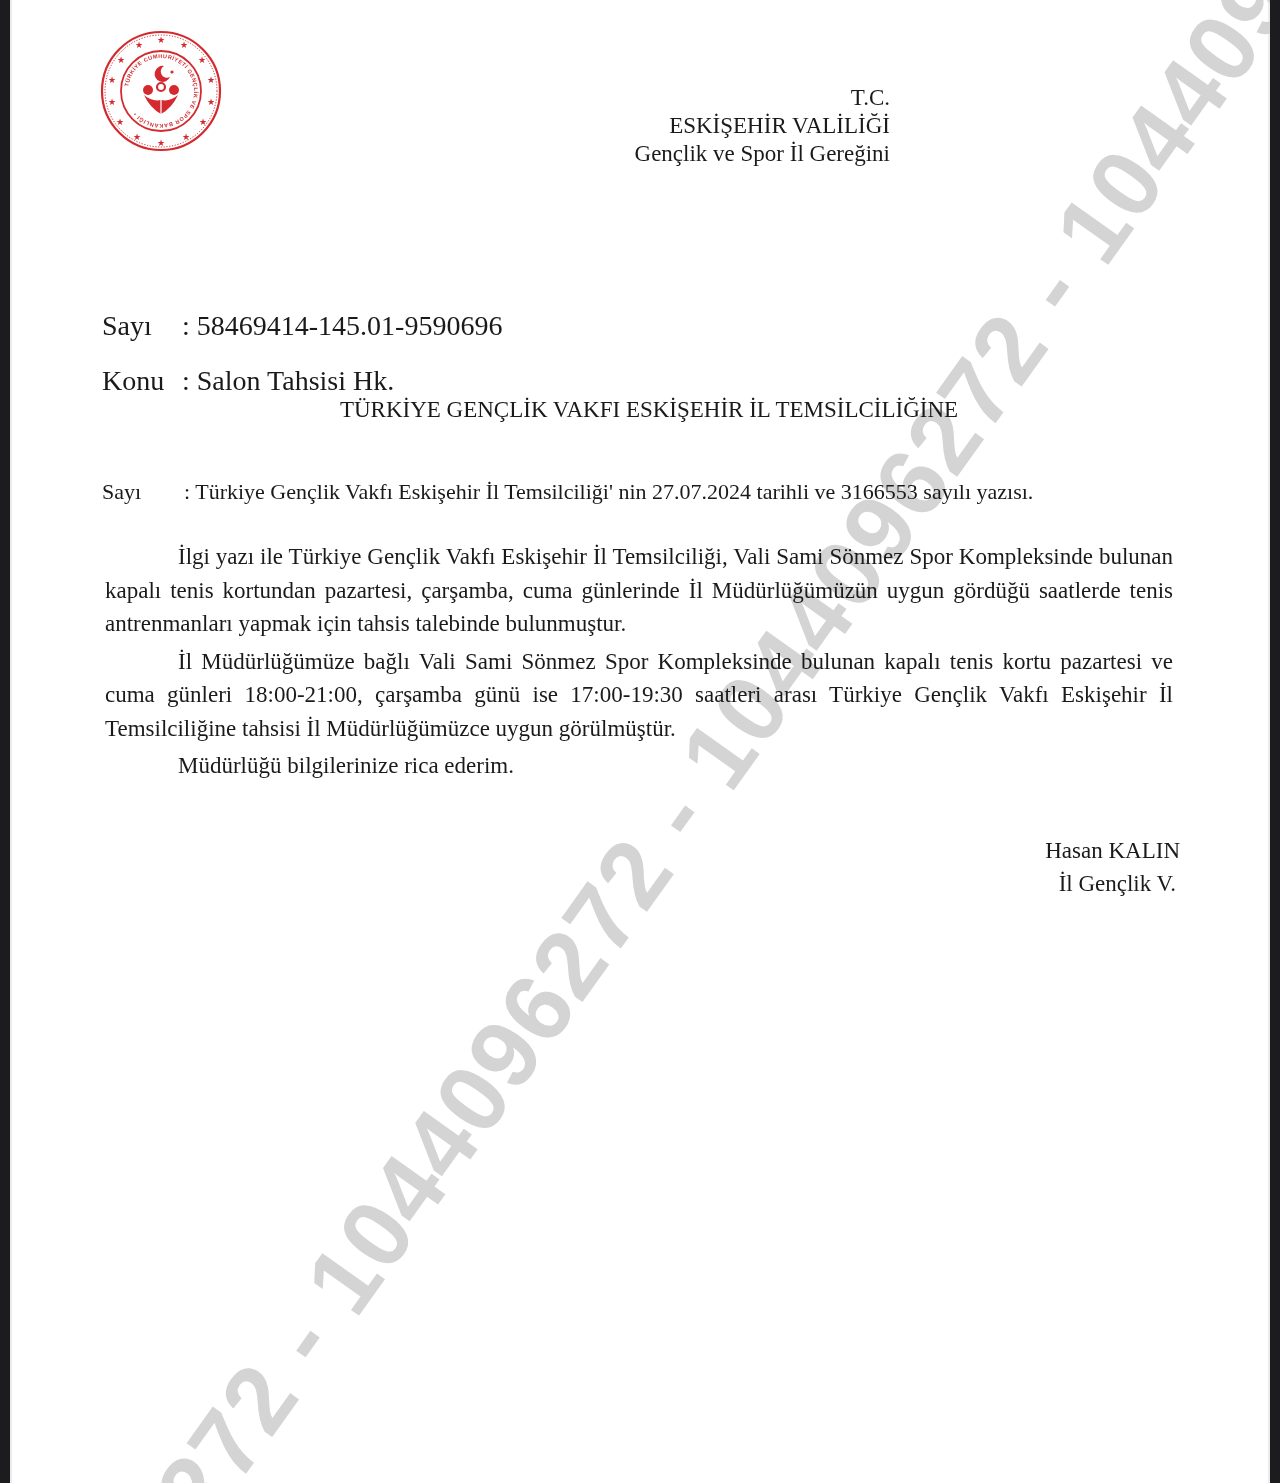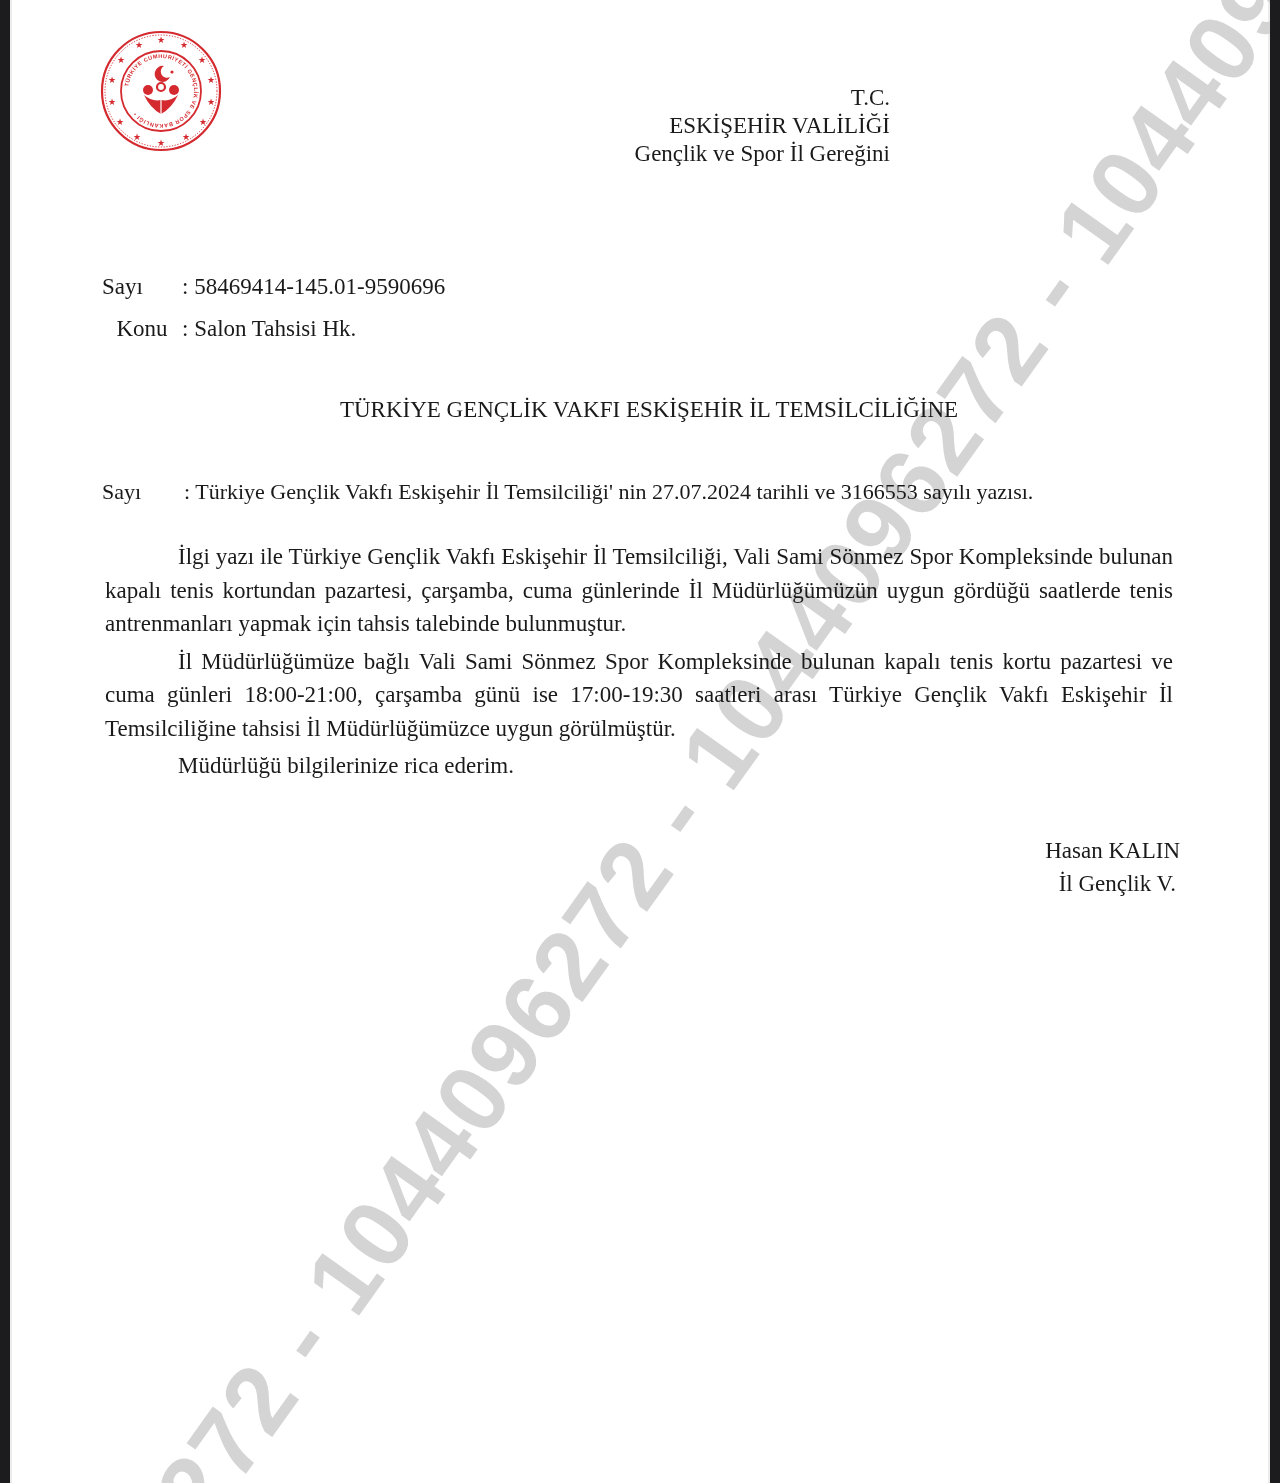--- a/index.html
+++ b/index.html
@@ -27,21 +27,21 @@
     letter-spacing: 2px; line-height: 1;
   }
   .content { position: absolute; left: 0; top: 0; width: 100%; height: 100%; z-index: 2; }
   .logo {
     position: absolute; left: 90px; top: 30px; width: 122px; height: 122px;
   }
   .header {
     position: absolute; left: 380px; width: 500px; top: 84px;
     text-align: right; font-size: 23px; line-height: 28px;
   }
-  .meta-row { position: absolute; left: 92px; font-size: 23px; }
+  .meta-row { position: absolute; left: 92px; font-size: 28px; margin-top: 36px; }
   .meta-label { display: inline-block; width: 80px; }
   .meta-value { display: inline-block; }
   .addressee {
     position: absolute; left: 0; width: 1278px; top: 397px;
     text-align: center; font-size: 23px;
   }
   .ilgi { position: absolute; left: 92px; top: 479px; font-size: 22px; white-space: nowrap; }
   .ilgi-label { display: inline-block; width: 82px; }
   .body-text {
     position: absolute; left: 91px; width: 1076px; top: 536px;
@@ -102,21 +102,21 @@
 
     <div class="header">
       <div>T.C.</div>
       <div>ESKİŞEHİR VALİLİĞİ</div>
       <div>Gençlik ve Spor İl Gereğini</div>
     </div>
 
     <div class="meta-row" style="top:274px;">
       <span class="meta-label">Sayı</span><span class="meta-value">: 58469414-145.01-9590696</span>
     </div>
-    <div class="meta-row" style="top:316px;text-align:center;">
+    <div class="meta-row" style="top:329px;">
       <span class="meta-label">Konu</span><span class="meta-value">: Salon Tahsisi Hk.</span>
     </div>
 
     <div class="addressee">TÜRKİYE GENÇLİK VAKFI ESKİŞEHİR İL TEMSİLCİLİĞİNE</div>
 
     <div class="ilgi">
       <span class="ilgi-label">Sayı</span><span>: Türkiye Gençlik Vakfı Eskişehir İl Temsilciliği' nin 27.07.2024 tarihli ve 3166553 sayılı yazısı.</span>
     </div>
 
     <div class="body-text">

